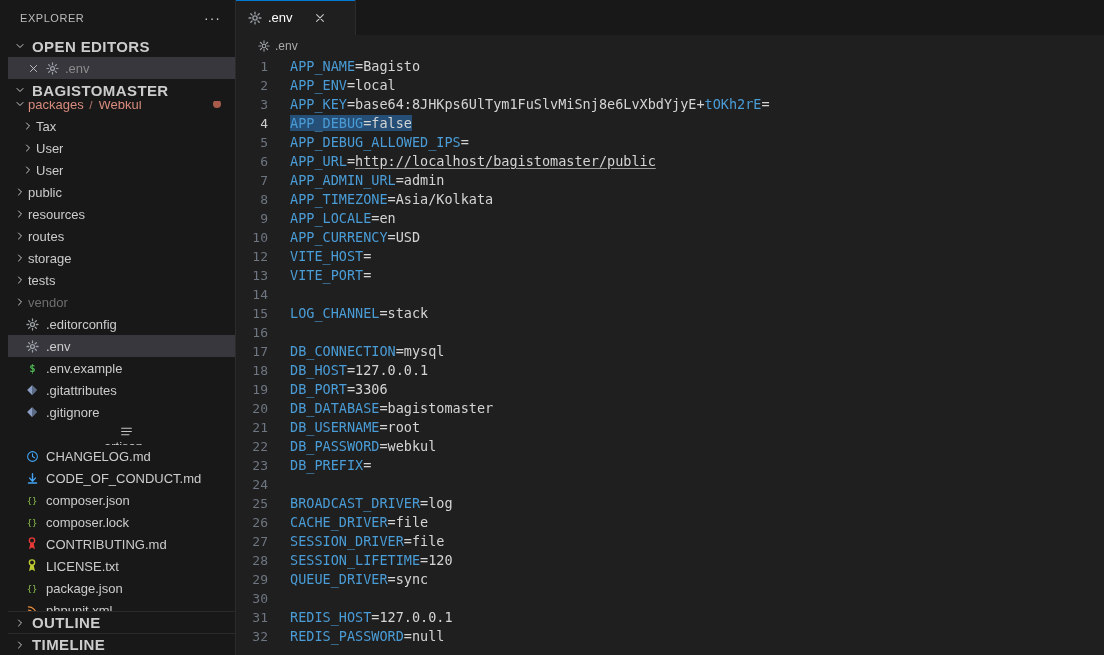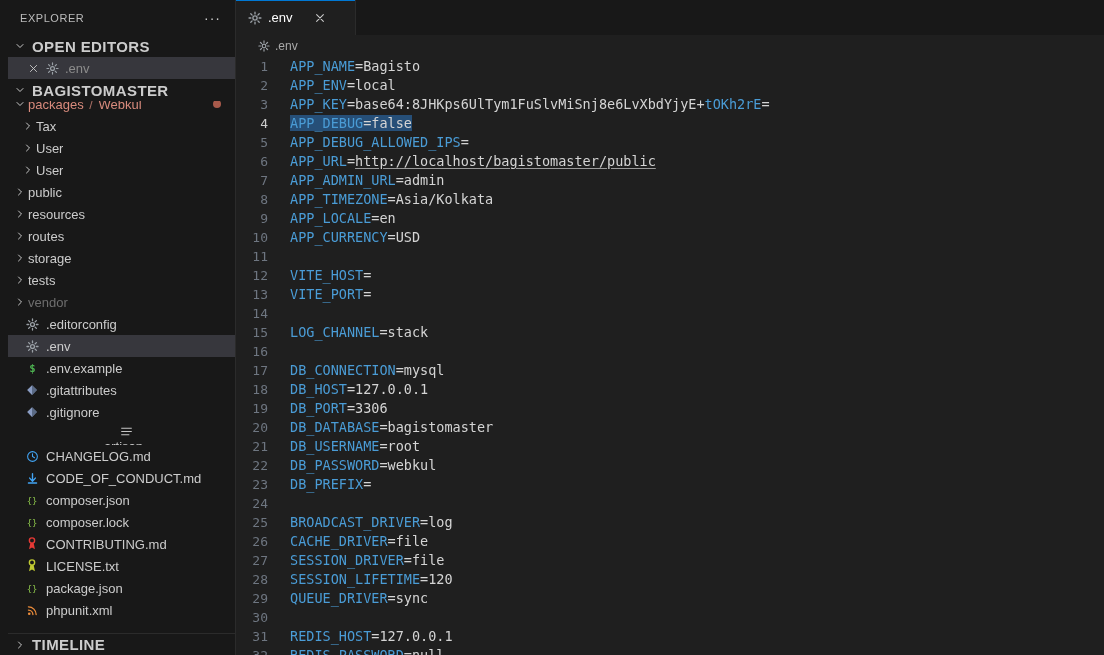--- a/index.html
+++ b/index.html
@@ -358,20 +358,28 @@
                   <path d="M3 7.5a5.5 5.5 0 015.5 5.5M3 3.5a9.5 9.5 0 019.5 9.5" stroke="#ef8e3b" stroke-width="1.6" fill="none" stroke-linecap="round"></path>
                 </svg>
               </span>
               <span class="name">phpunit.xml</span>
             </div>
           </div>
       </div>
     </div>
 
     <div class="bottom-sections">
+      <div class="section-head">
+        <span class="chev">
+          <svg width="12" height="12" viewBox="0 0 16 16">
+              <path d="M6 4l4 4-4 4" stroke="#cccccc" stroke-width="1.3" fill="none" stroke-linecap="round" stroke-linejoin="round"></path>
+            </svg>
+        </span>
+        <span>OUTLINE</span>
+      </div>
       <div class="section-head">
         <span class="chev">
           <svg width="12" height="12" viewBox="0 0 16 16">
               <path d="M6 4l4 4-4 4" stroke="#cccccc" stroke-width="1.3" fill="none" stroke-linecap="round" stroke-linejoin="round"></path>
             </svg>
         </span>
         <span>TIMELINE</span>
       </div>
     </div>
   </div>
@@ -412,21 +420,20 @@
           <div class="cline"><span class="ln">1</span><span class="ctext"><span><span class="k">APP_NAME</span><span class="eq">=</span><span class="v">Bagisto</span></span></span></div>
           <div class="cline"><span class="ln">2</span><span class="ctext"><span><span class="k">APP_ENV</span><span class="eq">=</span><span class="v">local</span></span></span></div>
           <div class="cline"><span class="ln">3</span><span class="ctext"><span><span class="k">APP_KEY</span><span class="eq">=</span><span class="v">base64:8JHKps6UlTym1FuSlvMiSnj8e6LvXbdYjyE+</span></span><span class="k">tOKh2rE</span><span class="eq">=</span></span></div>
           <div class="cline active"><span class="ln">4</span><span class="ctext"><span class="sel"><span class="k">APP_DEBUG</span><span class="eq">=</span><span class="v">false</span></span></span></div>
           <div class="cline"><span class="ln">5</span><span class="ctext"><span><span class="k">APP_DEBUG_ALLOWED_IPS</span><span class="eq">=</span><span class="v"></span></span></span></div>
           <div class="cline"><span class="ln">6</span><span class="ctext"><span><span class="k">APP_URL</span><span class="eq">=</span><span class="v link">http://localhost/bagistomaster/public</span></span></span></div>
           <div class="cline"><span class="ln">7</span><span class="ctext"><span><span class="k">APP_ADMIN_URL</span><span class="eq">=</span><span class="v">admin</span></span></span></div>
           <div class="cline"><span class="ln">8</span><span class="ctext"><span><span class="k">APP_TIMEZONE</span><span class="eq">=</span><span class="v">Asia/Kolkata</span></span></span></div>
           <div class="cline"><span class="ln">9</span><span class="ctext"><span><span class="k">APP_LOCALE</span><span class="eq">=</span><span class="v">en</span></span></span></div>
           <div class="cline"><span class="ln">10</span><span class="ctext"><span><span class="k">APP_CURRENCY</span><span class="eq">=</span><span class="v">USD</span></span></span></div>
-          <div class="cline"><span class="ln">11</span><span class="ctext"></span></div>
           <div class="cline"><span class="ln">12</span><span class="ctext"><span><span class="k">VITE_HOST</span><span class="eq">=</span><span class="v"></span></span></span></div>
           <div class="cline"><span class="ln">13</span><span class="ctext"><span><span class="k">VITE_PORT</span><span class="eq">=</span><span class="v"></span></span></span></div>
           <div class="cline"><span class="ln">14</span><span class="ctext"></span></div>
           <div class="cline"><span class="ln">15</span><span class="ctext"><span><span class="k">LOG_CHANNEL</span><span class="eq">=</span><span class="v">stack</span></span></span></div>
           <div class="cline"><span class="ln">16</span><span class="ctext"></span></div>
           <div class="cline"><span class="ln">17</span><span class="ctext"><span><span class="k">DB_CONNECTION</span><span class="eq">=</span><span class="v">mysql</span></span></span></div>
           <div class="cline"><span class="ln">18</span><span class="ctext"><span><span class="k">DB_HOST</span><span class="eq">=</span><span class="v">127.0.0.1</span></span></span></div>
           <div class="cline"><span class="ln">19</span><span class="ctext"><span><span class="k">DB_PORT</span><span class="eq">=</span><span class="v">3306</span></span></span></div>
           <div class="cline"><span class="ln">20</span><span class="ctext"><span><span class="k">DB_DATABASE</span><span class="eq">=</span><span class="v">bagistomaster</span></span></span></div>
           <div class="cline"><span class="ln">21</span><span class="ctext"><span><span class="k">DB_USERNAME</span><span class="eq">=</span><span class="v">root</span></span></span></div>

